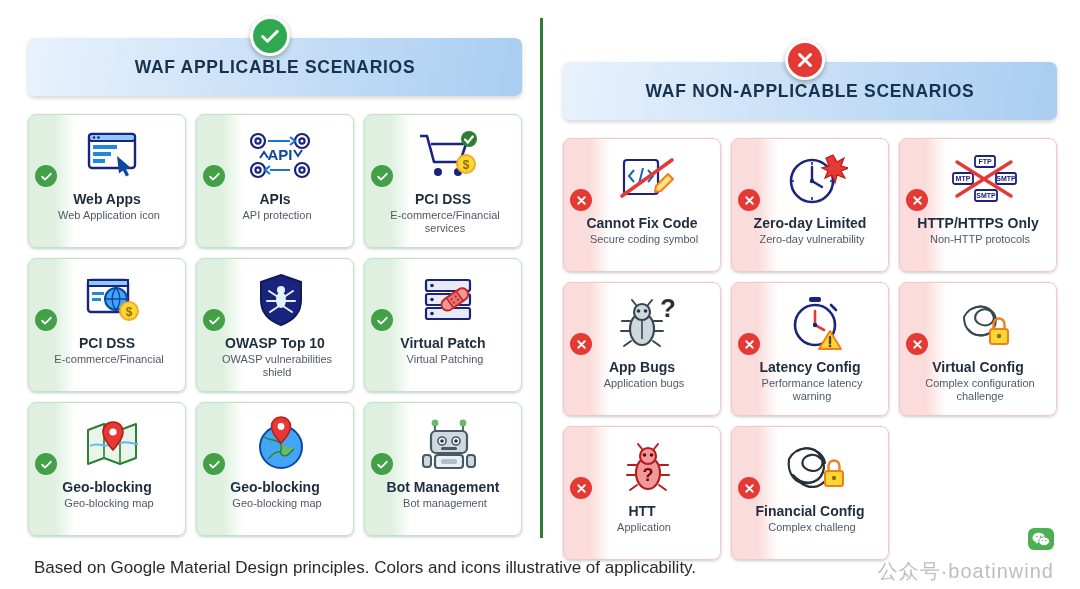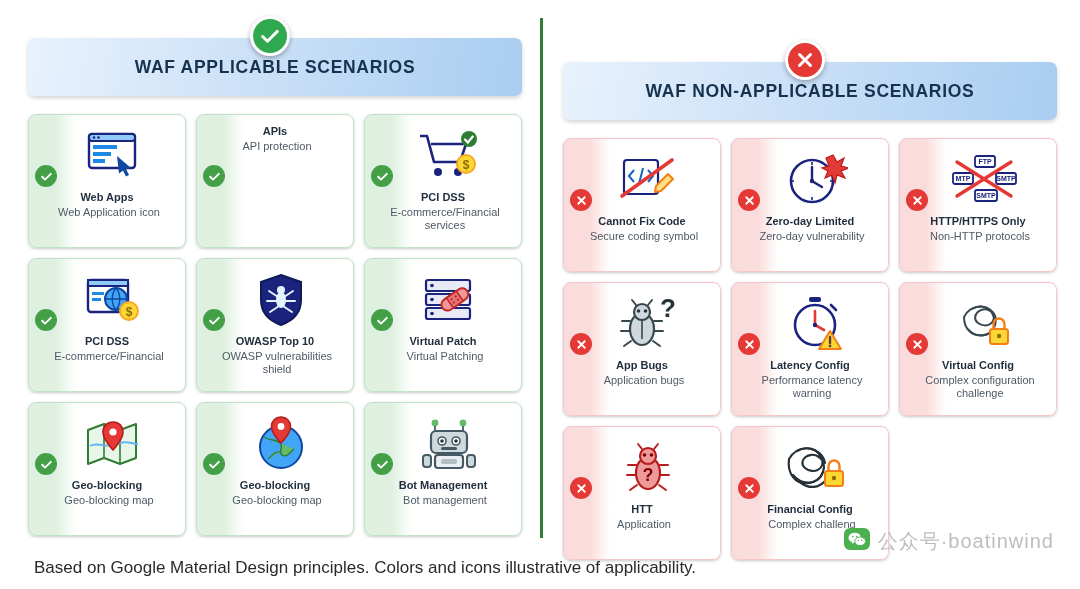--- a/index.html
+++ b/index.html
@@ -120,21 +120,21 @@
     width: 100%;
     display: flex;
     align-items: center;
     justify-content: center;
     padding-left: 12px;
     box-sizing: border-box;
   }
   .art svg { display:block; }
 
   .card-title {
-    font-size: 11px;
+    font-size: 14px;
     font-weight: bold;
     color: #1f2d3d;
     text-align: center;
     line-height: 1.15;
     padding: 0 6px;
     margin-top: 2px;
   }
   .card-sub {
     font-size: 11px;
     color: #4e5a66;
@@ -149,22 +149,23 @@
     top: 558px;
     font-size: 17px;
     color: #2a2a2a;
   }
 
   .watermark {
     position: absolute;
     right: 26px;
     top: 528px;
     display: flex;
-    align-items: flex-start;
+    align-items: flex-end;
     gap: 8px;
+    flex-direction: column;
   }
   .wechat {
     width: 26px; height: 22px;
     border-radius: 6px;
     background: #4caf50;
     display: flex; align-items: center; justify-content: center;
   }
   .wm-text {
     font-size: 20px;
     color: #bdbdbd;
@@ -210,20 +211,39 @@
         </div>
         <div class="card-title">Web Apps</div>
         <div class="card-sub">Web Application icon</div>
       </div>
 
       <div class="card ok">
         <div class="mark ok">
           <svg viewBox="0 0 24 24">
               <path d="M4 12.5l5.2 5.2L20 7" fill="none" stroke="#ffffff" stroke-width="3.4" stroke-linecap="round" stroke-linejoin="round"></path>
             </svg>
+        </div>
+        <div class="art">
+          <svg width="74" height="56" viewBox="0 0 74 56">
+            <g fill="none" stroke="#1a237e" stroke-width="2.2">
+              <circle cx="14" cy="13" r="7"></circle>
+                <circle cx="14" cy="13" r="2.6"></circle>
+              <circle cx="14" cy="42" r="7"></circle>
+                <circle cx="14" cy="42" r="2.6"></circle>
+              <circle cx="58" cy="13" r="7"></circle>
+                <circle cx="58" cy="13" r="2.6"></circle>
+              <circle cx="58" cy="42" r="7"></circle>
+                <circle cx="58" cy="42" r="2.6"></circle>
+            </g>
+            <path d="M24 13h22M46 9l5 4-5 4" fill="none" stroke="#1976d2" stroke-width="2.2"></path>
+            <path d="M46 42H26M26 38l-5 4 5 4" fill="none" stroke="#1976d2" stroke-width="2.2"></path>
+            <text x="36" y="32" font-size="15" font-weight="bold" font-family="Liberation Sans, sans-serif" fill="#0d47a1" text-anchor="middle">API</text>
+            <path d="M24 30l-4-6-4 6" fill="none" stroke="#0d47a1" stroke-width="2"></path>
+            <path d="M50 22l4 6 4-6" fill="none" stroke="#0d47a1" stroke-width="2"></path>
+          </svg>
         </div>
         <div class="card-title">APIs</div>
         <div class="card-sub">API protection</div>
       </div>
 
       <div class="card ok">
         <div class="mark ok">
           <svg viewBox="0 0 24 24">
               <path d="M4 12.5l5.2 5.2L20 7" fill="none" stroke="#ffffff" stroke-width="3.4" stroke-linecap="round" stroke-linejoin="round"></path>
             </svg>

